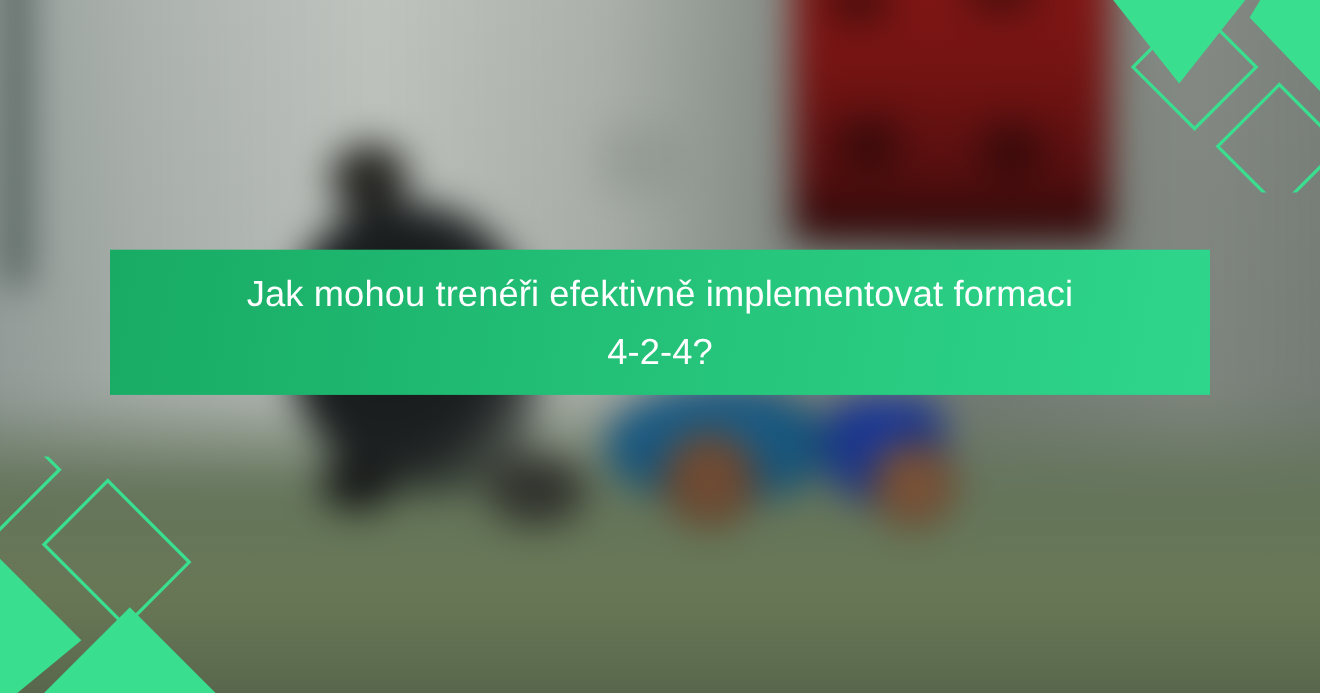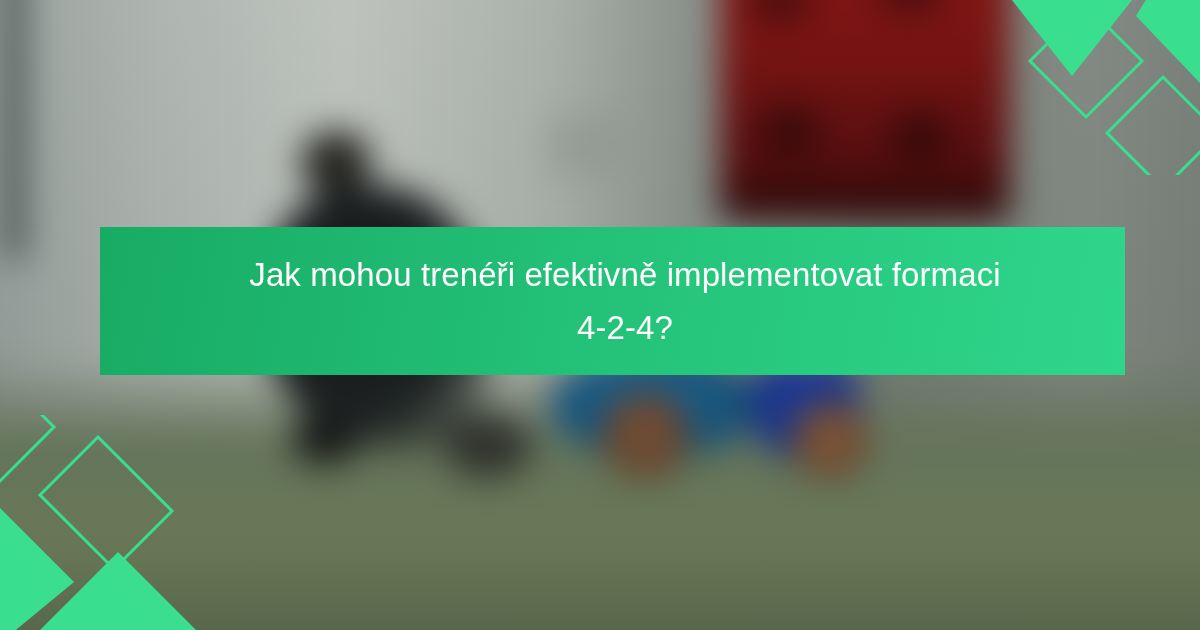--- a/index.html
+++ b/index.html
@@ -137,26 +137,25 @@
   .ornament { position: absolute; pointer-events: none; }
   .orn-tr { right: 0; top: 0; }
   .orn-bl { left: 0; bottom: 0; }
 
   
   .band {
     position: absolute;
     left: 100px;
     top: 227px;
     width: 1000px;
-    height: 148px;
+    height: 132px;
     background: linear-gradient(100deg, #18ab64 0%, #1fb870 28%, #26c67c 58%, #2ed68b 100%);
     display: flex;
     align-items: center;
     justify-content: center;
-    padding-left: 25px;
   }
 
   .band-title {
     color: #ffffff;
     font-size: 33px;
     line-height: 1.62;
     font-weight: 400;
     text-align: center;
     letter-spacing: .1px;
     padding: 0 40px;

